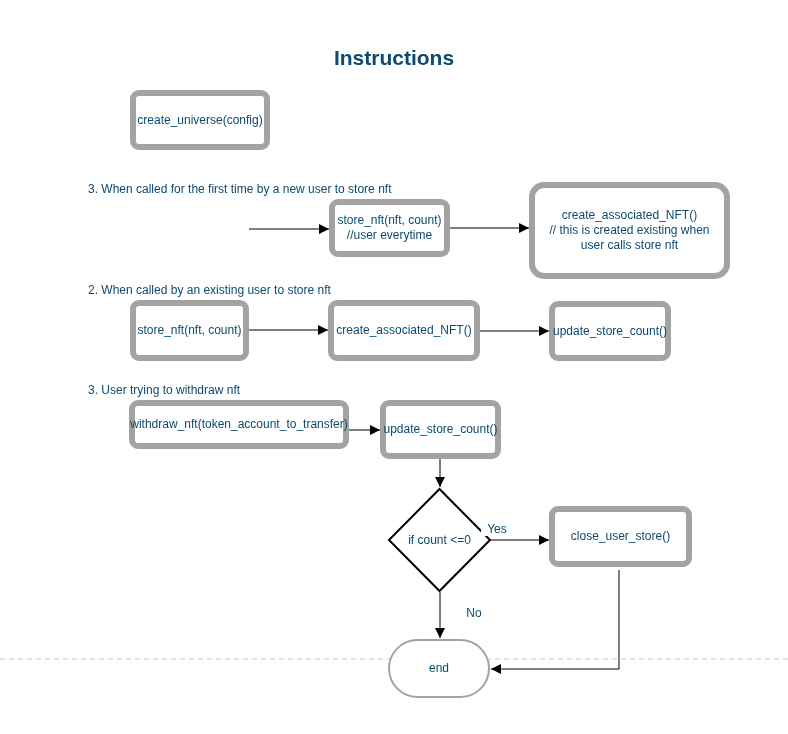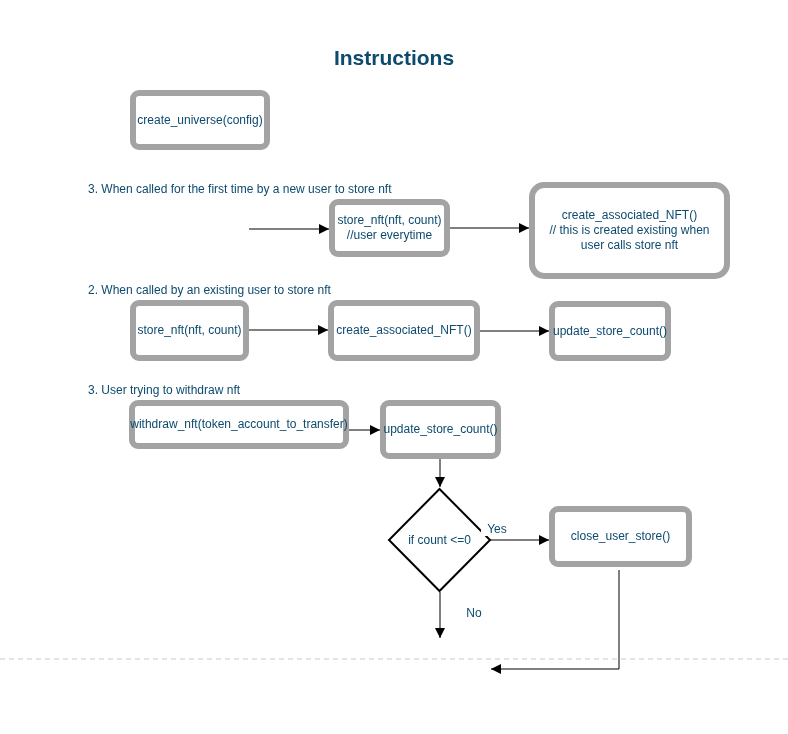--- a/index.html
+++ b/index.html
@@ -135,14 +135,17 @@
 
   <div class="diamond-label" style="left:389px; top:490px; width:101px; height:100px;">if count &lt;=0</div>
 
   <div class="node" style="left:549px; top:506px; width:143px; height:61px;">
     <div class="ln">close_user_store()</div>
   </div>
 
   <div class="edge-label" style="left:481px; top:522px; width:28px;">Yes</div>
   <div class="edge-label" style="left:424px; top:606px; width:26px;margin-left:35px;">No</div>
 
+  <div class="node terminator" style="left:388px; top:639px; width:102px; height:59px;">
+    <div class="ln">end</div>
+  </div>
 
 </div>
 
 </body></html>

